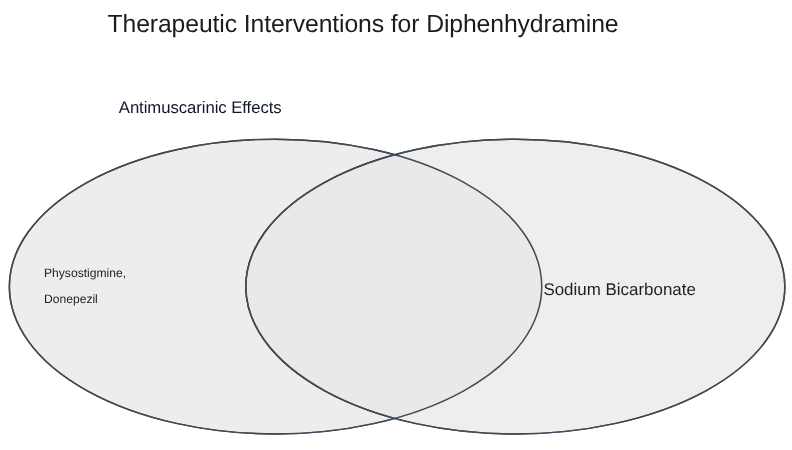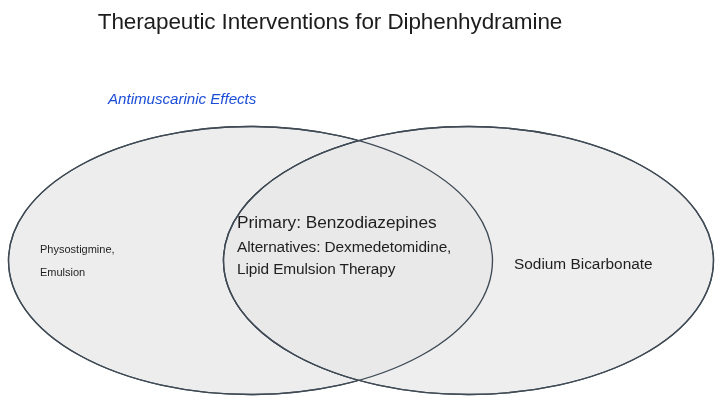--- a/index.html
+++ b/index.html
@@ -40,24 +40,23 @@
     letter-spacing: -0.1px;
     color: #1c1c1c;
     white-space: nowrap;
   }
 
   
   .set-label {
     position: absolute;
     font-size: 15.2px;
     font-weight: 400;
-    color: #1d4ed8;
+    color: #0f172a;
     white-space: nowrap;
     letter-spacing: -0.05px;
-    font-style: italic;
   }
   #label-left  { left: 108px; top: 90px; }
   #label-right { left: 458px; top: 90px; }
 
   
   #venn-svg {
     position: absolute;
     left: 0;
     top: 0;
     width: 720px;
@@ -73,21 +72,21 @@
   }
 
   #text-left-only {
     left: 40px;
     top: 238px;
     font-size: 11px;
     line-height: 23px;
   }
 
   #text-right-only {
-    left: 514px;
+    left: 494px;
     top: 252px;
     font-size: 15.4px;
     line-height: 23px;
     text-align: right;
   }
 
   #text-intersection {
     left: 237px;
     top: 211px;
     line-height: 22.5px;
@@ -130,26 +129,21 @@
     <g clip-path="url(#clip-left-ellipse)">
       <ellipse cx="468.5" cy="260.5" rx="245" ry="134" fill="#e9e9e9" stroke="#3f4a55" stroke-width="1.35"></ellipse>
     </g>
 
     <ellipse cx="250.5" cy="260.5" rx="242" ry="134" fill="none" stroke="#3f4a55" stroke-width="1.35"></ellipse>
     <ellipse cx="468.5" cy="260.5" rx="245" ry="134" fill="none" stroke="#3f4a55" stroke-width="1.35"></ellipse>
   </svg>
 
   <div class="region-text" id="text-left-only">
     <span>Physostigmine,</span>
-    <span>Emulsion</span>
+    <span>Donepezil</span>
   </div>
 
   <div class="region-text" id="text-right-only">
     <span>Sodium Bicarbonate</span>
   </div>
 
-  <div class="region-text" id="text-intersection">
-    <span class="primary-line">Primary: Benzodiazepines</span>
-    <span class="alt-line">Alternatives: Dexmedetomidine,</span>
-    <span class="alt-line">Lipid Emulsion Therapy</span>
-  </div>
 
 </div>
 
 </body></html>

